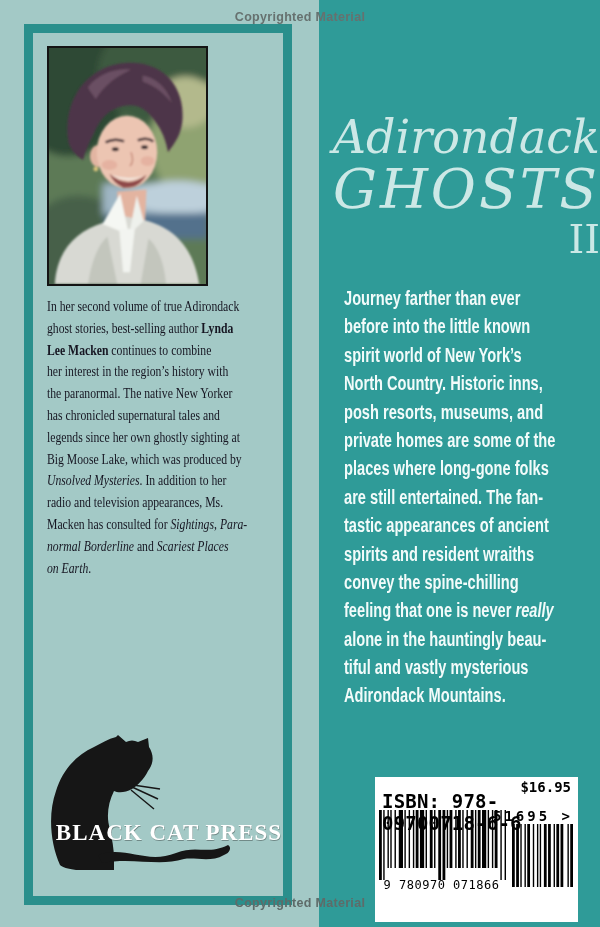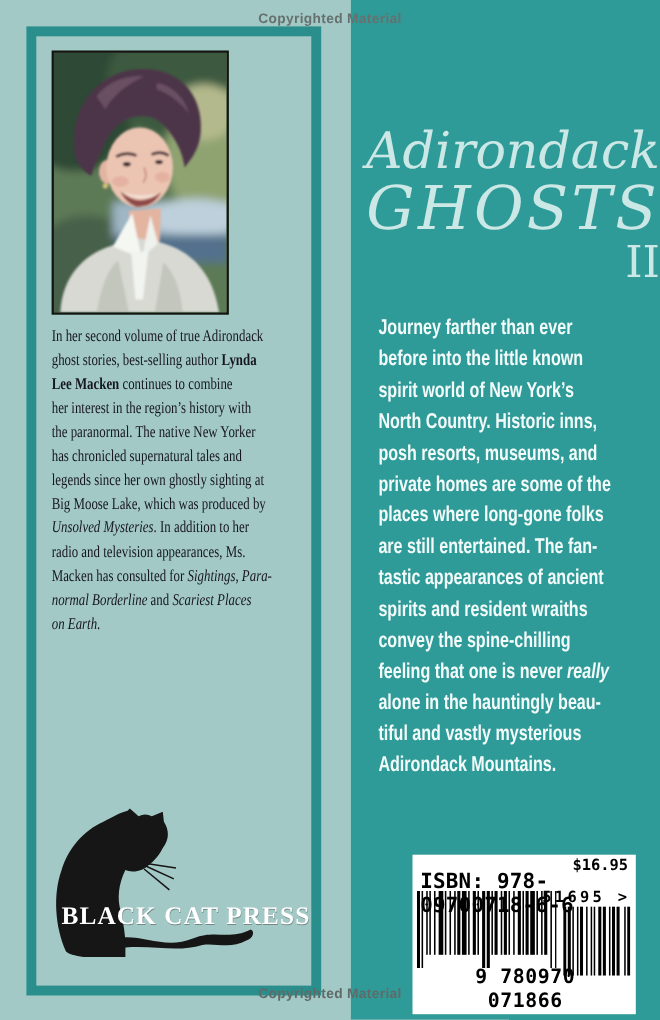--- a/index.html
+++ b/index.html
@@ -67,21 +67,21 @@
   .barcode-box{
     position:absolute;left:375px;top:777px;width:203px;height:145px;
     background:#FFFFFF;z-index:1;
     font-family:"DejaVu Sans Mono","Liberation Mono",monospace;color:#000;
   }
   .bc-price{position:absolute;top:2px;right:7px;font-size:14px;font-weight:bold;}
   .bc-isbn{position:absolute;top:13px;left:7px;font-size:19px;font-weight:bold;letter-spacing:0.2px;}
   .bc-supp-label{position:absolute;top:31px;right:5px;font-size:14px;font-weight:bold;letter-spacing:3px;padding-left:44px;}
   .bc-main-bars{position:absolute;left:4px;top:33px;width:127px;height:70px;}
   .bc-supp-bars{position:absolute;left:137px;top:47px;width:61px;height:63px;}
-  .bc-number{position:absolute;left:0px;top:101px;width:133px;text-align:center;font-size:18px;font-weight:bold;letter-spacing:0.5px;padding-left:36px;}
+  .bc-number{position:absolute;left:0px;top:101px;width:133px;text-align:center;font-size:12px;font-weight:normal;letter-spacing:0.5px;}
 </style>
 </head>
 <body>
 
 <div class="panel-light"></div>
 <div class="panel-dark"></div>
 
 <div class="watermark top">Copyrighted Material</div>
 
 <div class="frame"></div>

